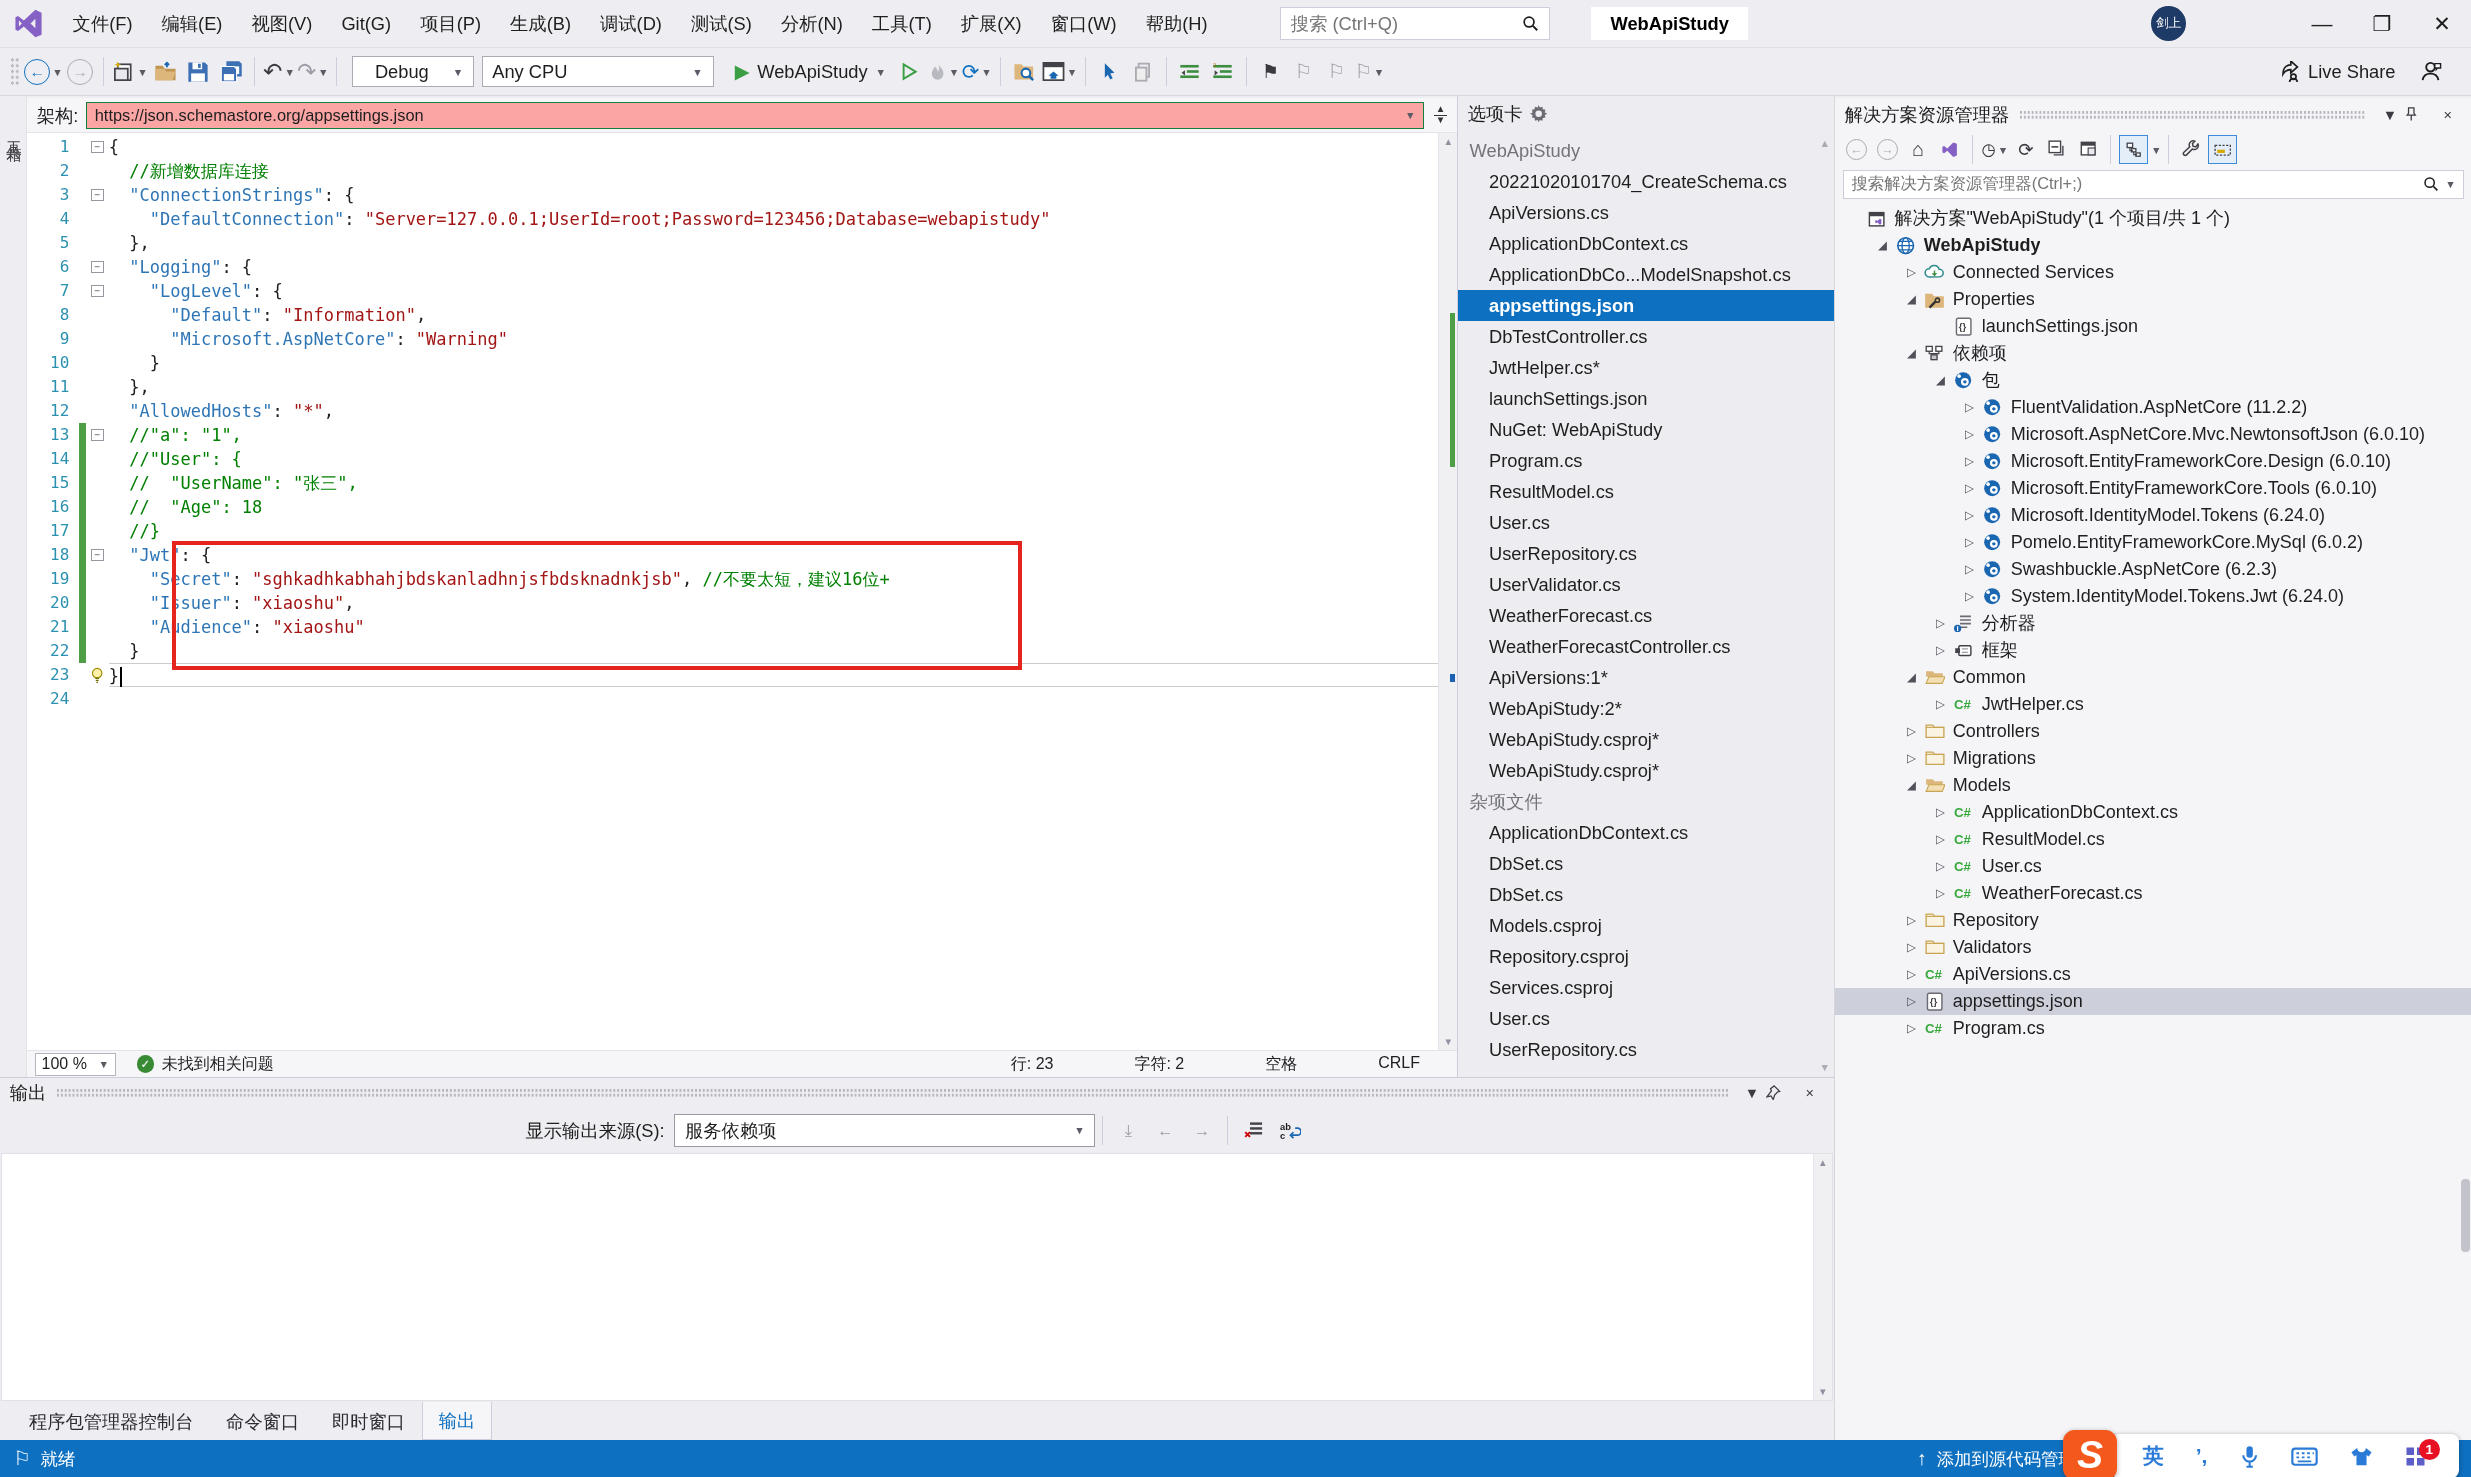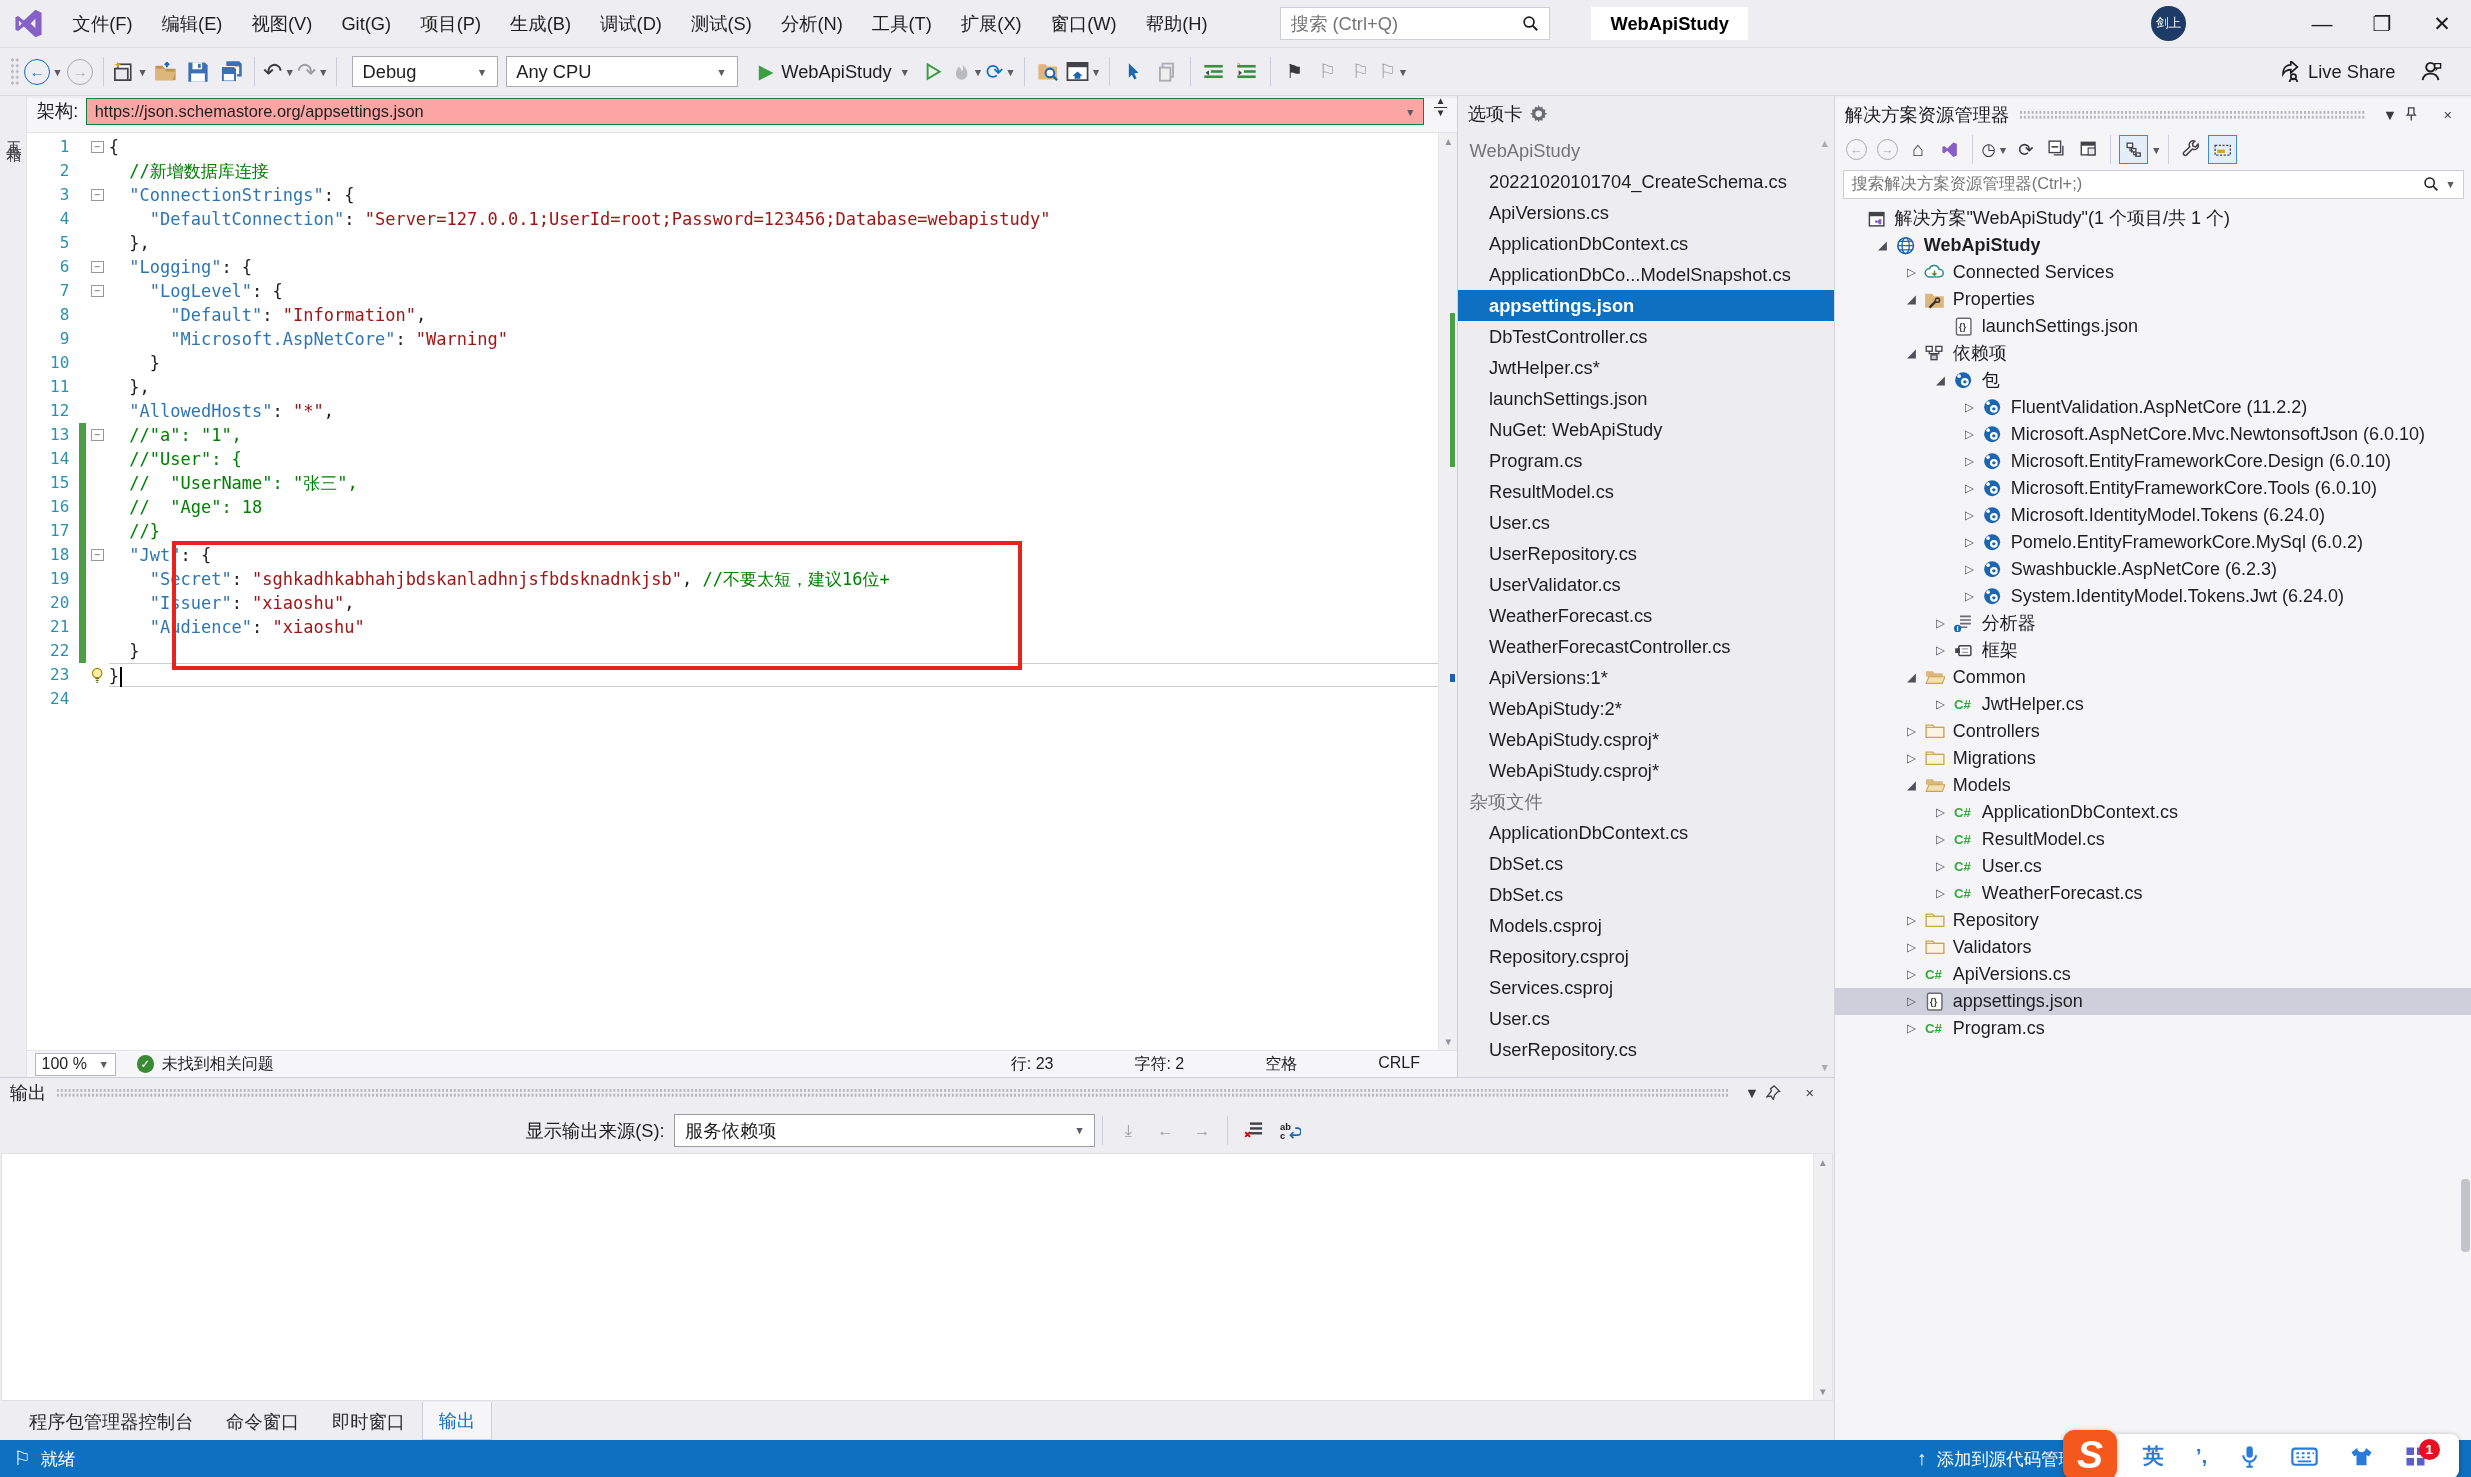--- a/index.html
+++ b/index.html
@@ -23,41 +23,41 @@
   .toolbar { height:48px; display:flex; align-items:center; padding:0 5.8px; background:#EEEEF2; border-bottom:1px solid #D8D8DF; }
   .grip { width:9.7px; height:29px; margin:0 3.9px; background-image:radial-gradient(#B9B9C0 1.4px, transparent 1.5px); background-size:4.8px 5.8px; }
   .tbn { height:35px; min-width:31px; display:inline-flex; align-items:center; justify-content:center; margin:0 1px; border-radius:1.9px; }
   .ddv { font-size:10.6px; color:#5B5B66; margin-left:1.9px; }
   .vsep { width:1px; height:29px; background:#CCCEDB; margin:0 6.8px; }
   .navcirc { width:26px; height:26px; border-radius:50%; border:1.9px solid #0E70C0; color:#0E70C0; display:flex; align-items:center; justify-content:center; font-size:15.4px; font-weight:bold; }
   .navcirc.dis { border-color:#A9A9B2; color:#A9A9B2; }
   .combo { background:#fff; border:1px solid #ABABB3; height:31px; display:flex; align-items:center; padding:0 9.7px; }
   .combo .cval { flex:1; }
   .combo .ddv { margin-left:11.6px; }
-  .combo.debug { width:146px; margin:0 7.7px; }
+  .combo.debug { width:122px; margin:0 7.7px;text-align:center; }
   .combo.cpu { width:232px; margin-right:13.5px; }
   .runbtn { display:flex; align-items:center; height:35px; padding:0 7.7px; }
   .play { color:#3A9E44; font-size:19.3px; margin-right:7.7px; }
   .gray { color:#9C9CA6; }
   .blue-ic { color:#0E70C0; }
   .dark-ic { color:#39393F; }
   .toolbar-right { margin-left:auto; display:flex; align-items:center; padding-right:19.3px; }
   .ls-label { margin:0 17.4px 0 7.7px; }
 
   
   .main { flex:1; display:flex; min-height:0; }
   .left-col { width:1835px; display:flex; flex-direction:column; border-right:1.9px solid #D5D5DC; }
   .workrow { height:981px; display:flex; min-height:0; }
 
   .lstrip { width:27px; background:#EEEEF2; border-right:1px solid #E2E2E8; position:relative; }
   .toolbox-tab { position:absolute; top:33px; left:2.9px; writing-mode:vertical-rl; font-size:15.4px; color:#424249; letter-spacing:2.9px; }
 
   
   .editor { flex:1; display:flex; flex-direction:column; background:#fff; border-top:2.9px solid #EEEEF2; min-width:0; }
-  .schemabar { height:35px; display:flex; align-items:flex-start; background:#F6F6F9; border-bottom:1px solid #E3E3EA; padding-left:9.7px; }
+  .schemabar { height:35px; display:flex; align-items:center; background:#F6F6F9; border-bottom:1px solid #E3E3EA; padding-left:9.7px; }
   .schemabar .lbl { color:#1E1E1E; margin-right:7.7px; }
   .schemacombo { flex:1; height:27px; background:#fca5a5; border:1px solid #15803d; display:flex; align-items:center; padding:0 7.7px; font-size:16.4px; }
   .schemacombo .url { flex:1; }
   .splitbtn { width:25px; display:flex; flex-direction:column; align-items:center; font-size:9.7px; color:#333; line-height:6.8px; margin:0 3.9px; }
 
   .codewrap { flex:1; display:flex; min-height:0; position:relative; }
   .codearea { flex:1; overflow:hidden; position:relative; padding-top:1.9px; font-family:"DejaVu Sans Mono","Liberation Mono",monospace; font-size:17px; }
   .cl { display:flex; height:24px; line-height:24px; position:relative; }
   .ln { width:52px; text-align:right; padding-right:9.7px; color:#2B91AF; font-size:16px; flex:none; }
   .chg { width:6.8px; flex:none; }

